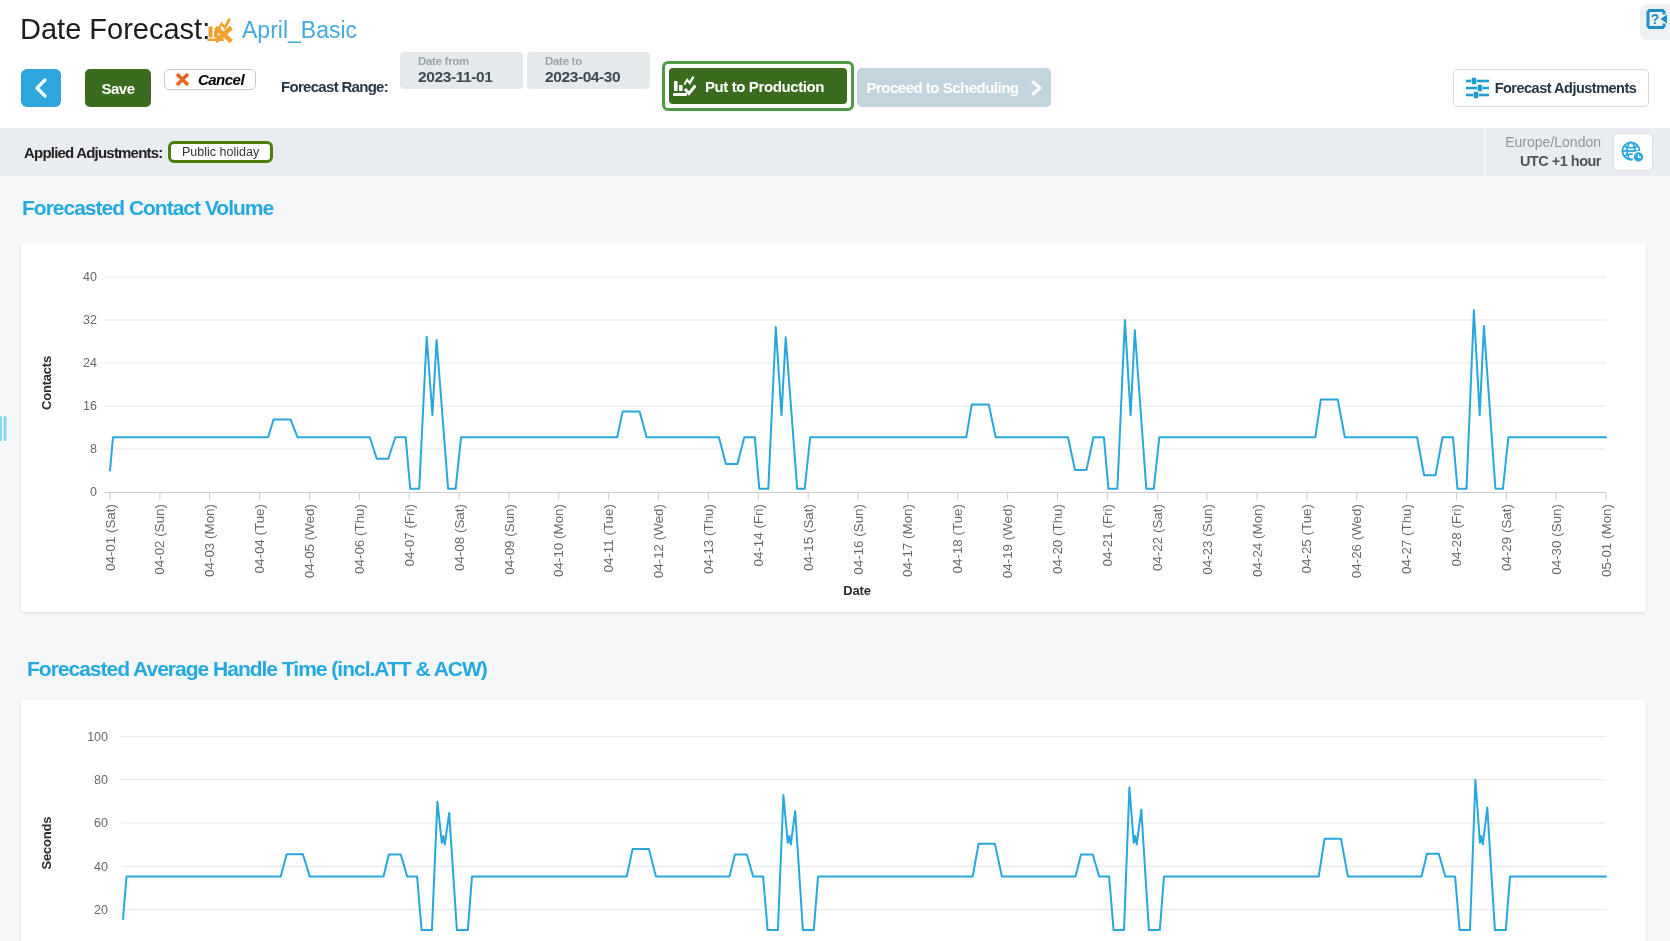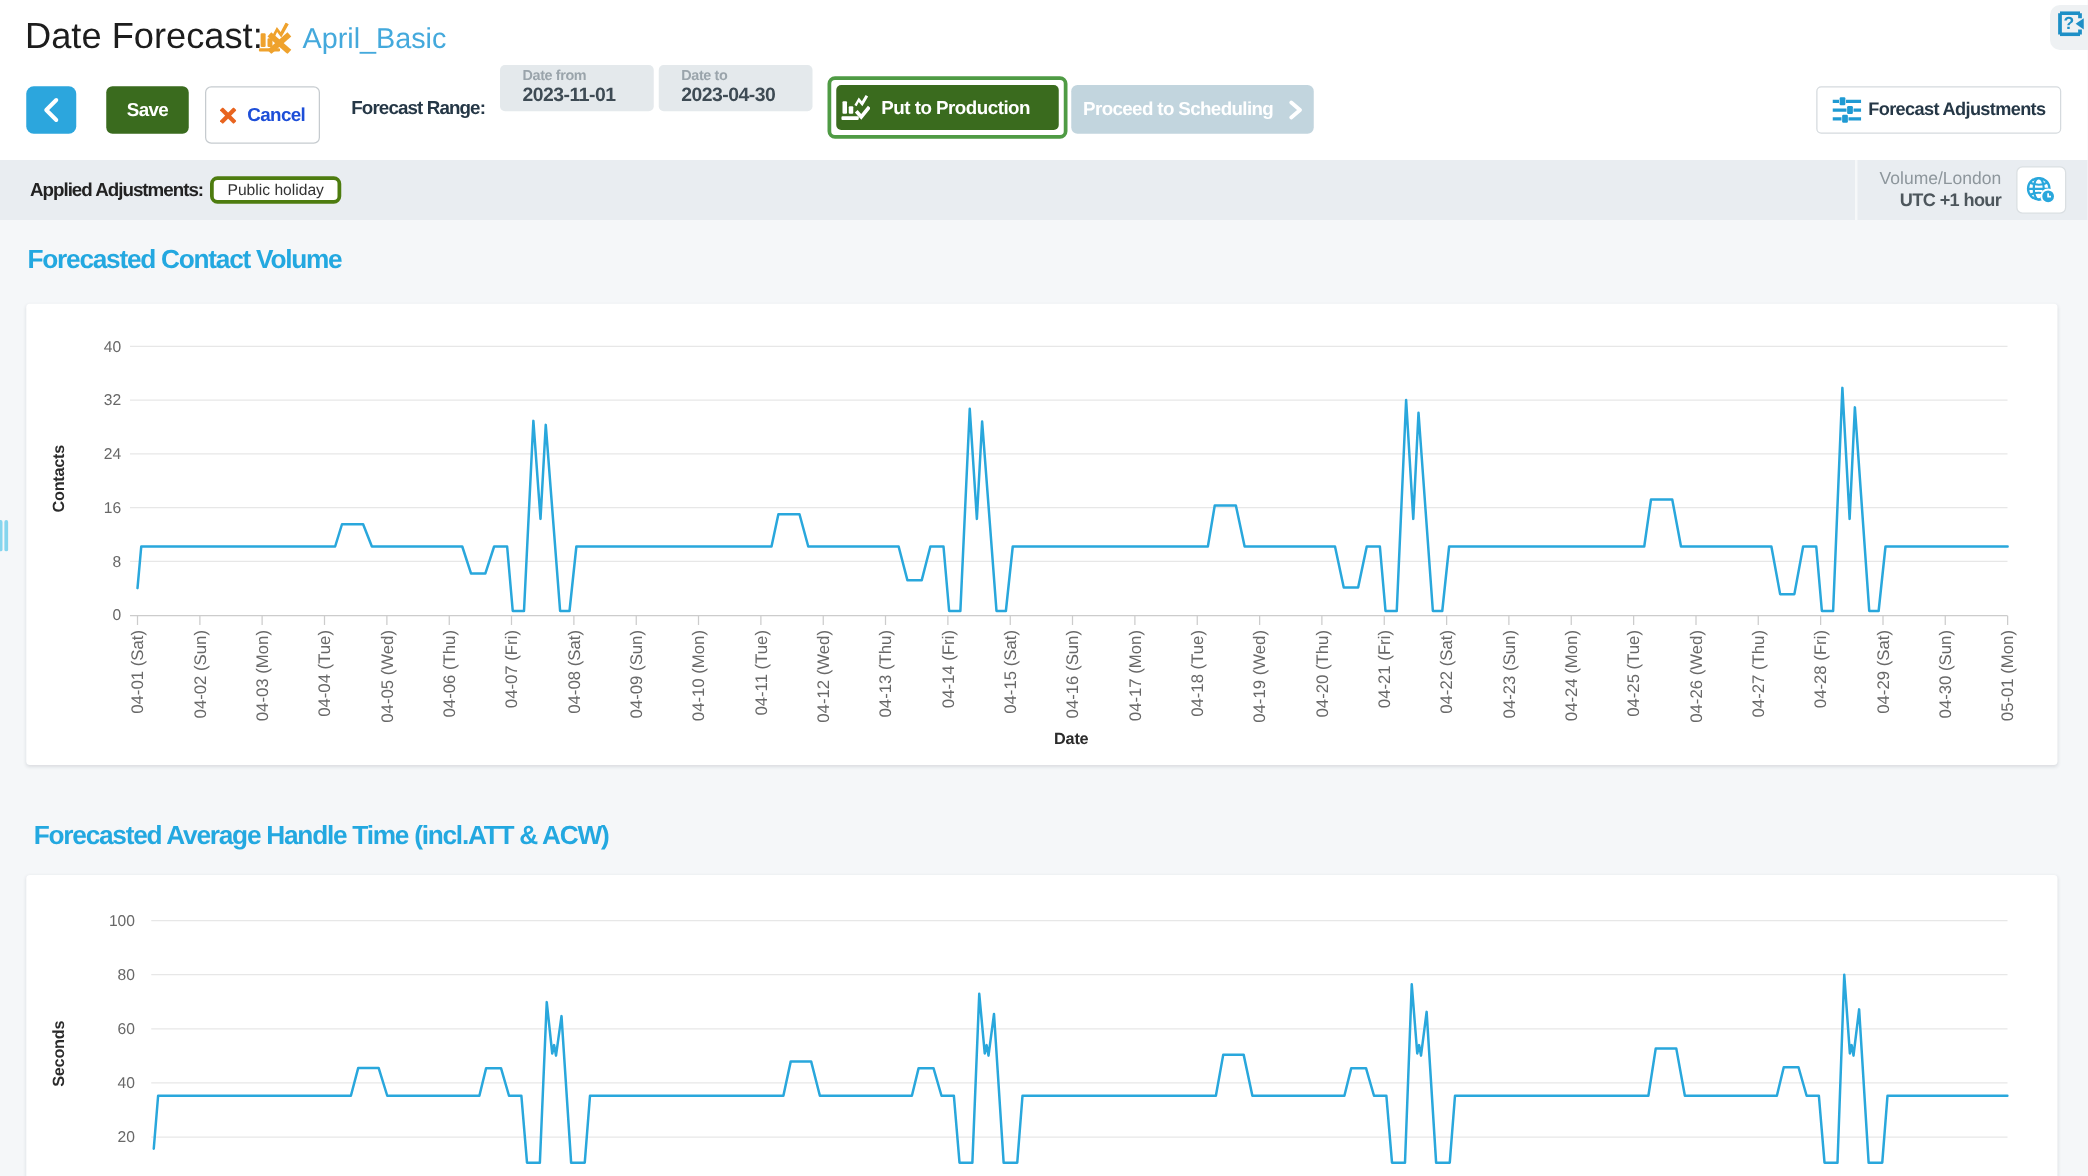--- a/index.html
+++ b/index.html
@@ -7,22 +7,22 @@
   font-family:"Liberation Sans", sans-serif; }
 .abs { position:absolute; }
 #header { position:absolute; left:0; top:0; width:1670px; height:128px; background:#fff; }
 #greybar { position:absolute; left:0; top:128px; width:1670px; height:48px; background:#e9edf1; }
 #title { position:absolute; left:20px; top:13px; font-size:29px; color:#1d1d1d; }
 #fcname { position:absolute; left:242px; top:17px; font-size:23px; color:#44a9dc; }
 .btn { position:absolute; display:flex; align-items:center; justify-content:center;
   font-weight:bold; font-size:15px; letter-spacing:-0.5px; }
 #backbtn { left:21px; top:69px; width:40px; height:38px; background:#2ca6dd; border-radius:6px; }
 #savebtn { left:85px; top:69px; width:66px; height:38px; background:#3a6b1e; border-radius:5px; color:#fff; }
-#cancelbtn { left:164px; top:69px; width:92px; height:46px; background:#fff;
-  border:1px solid #c6cbcf; border-radius:5px; color:#1d4ed8; }
+#cancelbtn { left:164px; top:69px; width:92px; height:21px; background:#fff;
+  border:1px solid #c6cbcf; border-radius:5px; color:#000000;font-style:italic; }
 #cancelbtn svg { margin-right:9px; }
 #frlabel { position:absolute; left:281px; top:78px; font-weight:bold; font-size:15px; letter-spacing:-0.7px; color:#253746; }
 .datef { position:absolute; top:52px; width:123px; height:37px; background:#e4e9ec;
   border-radius:4px; padding:3px 0 0 18px; }
 .datef .l1 { font-size:11.5px; color:#9aa4ab; font-weight:bold; letter-spacing:-0.3px; }
 .datef .l2 { font-size:15.5px; color:#3e4b54; font-weight:bold; letter-spacing:-0.4px; margin-top:1px; }
 #date1 { left:400px; } #date2 { left:527px; }
 #ptpring { position:absolute; left:662px; top:61px; width:192px; height:50px;
   border:3px solid #4f9b44; border-radius:6px; background:#fff; padding:4px; }
 #ptpbtn { width:100%; height:100%; background:#3a6b1e; border-radius:4px; color:#fff;
@@ -142,21 +142,21 @@
     <rect x="11.7" y="7.8" width="4.6" height="6.4" rx="1"></rect>
     <rect x="7.7" y="14.8" width="4.6" height="6.4" rx="1"></rect>
   </g>
 </svg>
     <span>Forecast Adjustments</span>
   </div>
 
 <div id="aalabel">Applied Adjustments:</div>
 <div id="aachip">Public holiday</div>
 <div id="tzsep"></div>
-<div id="tzcity">Volume/London</div>
+<div id="tzcity">Europe/London</div>
 <div id="tzoff">UTC +1 hour</div>
 <div id="tzbox">
     <svg width="26" height="24" viewBox="0 0 26 24">
   <g fill="none" stroke="#29a7dc" stroke-width="1.8">
     <circle cx="11" cy="11" r="8.6"></circle>
     <ellipse cx="11" cy="11" rx="4" ry="8.6"></ellipse>
     <line x1="2.4" y1="11" x2="19.6" y2="11"></line>
     <path d="M4 6 a 12 9 0 0 0 14 0 M4 16 a 12 9 0 0 1 14 0"></path>
   </g>
   <circle cx="18.5" cy="17" r="5.5" fill="#29a7dc" stroke="#fff" stroke-width="1.6"></circle>

